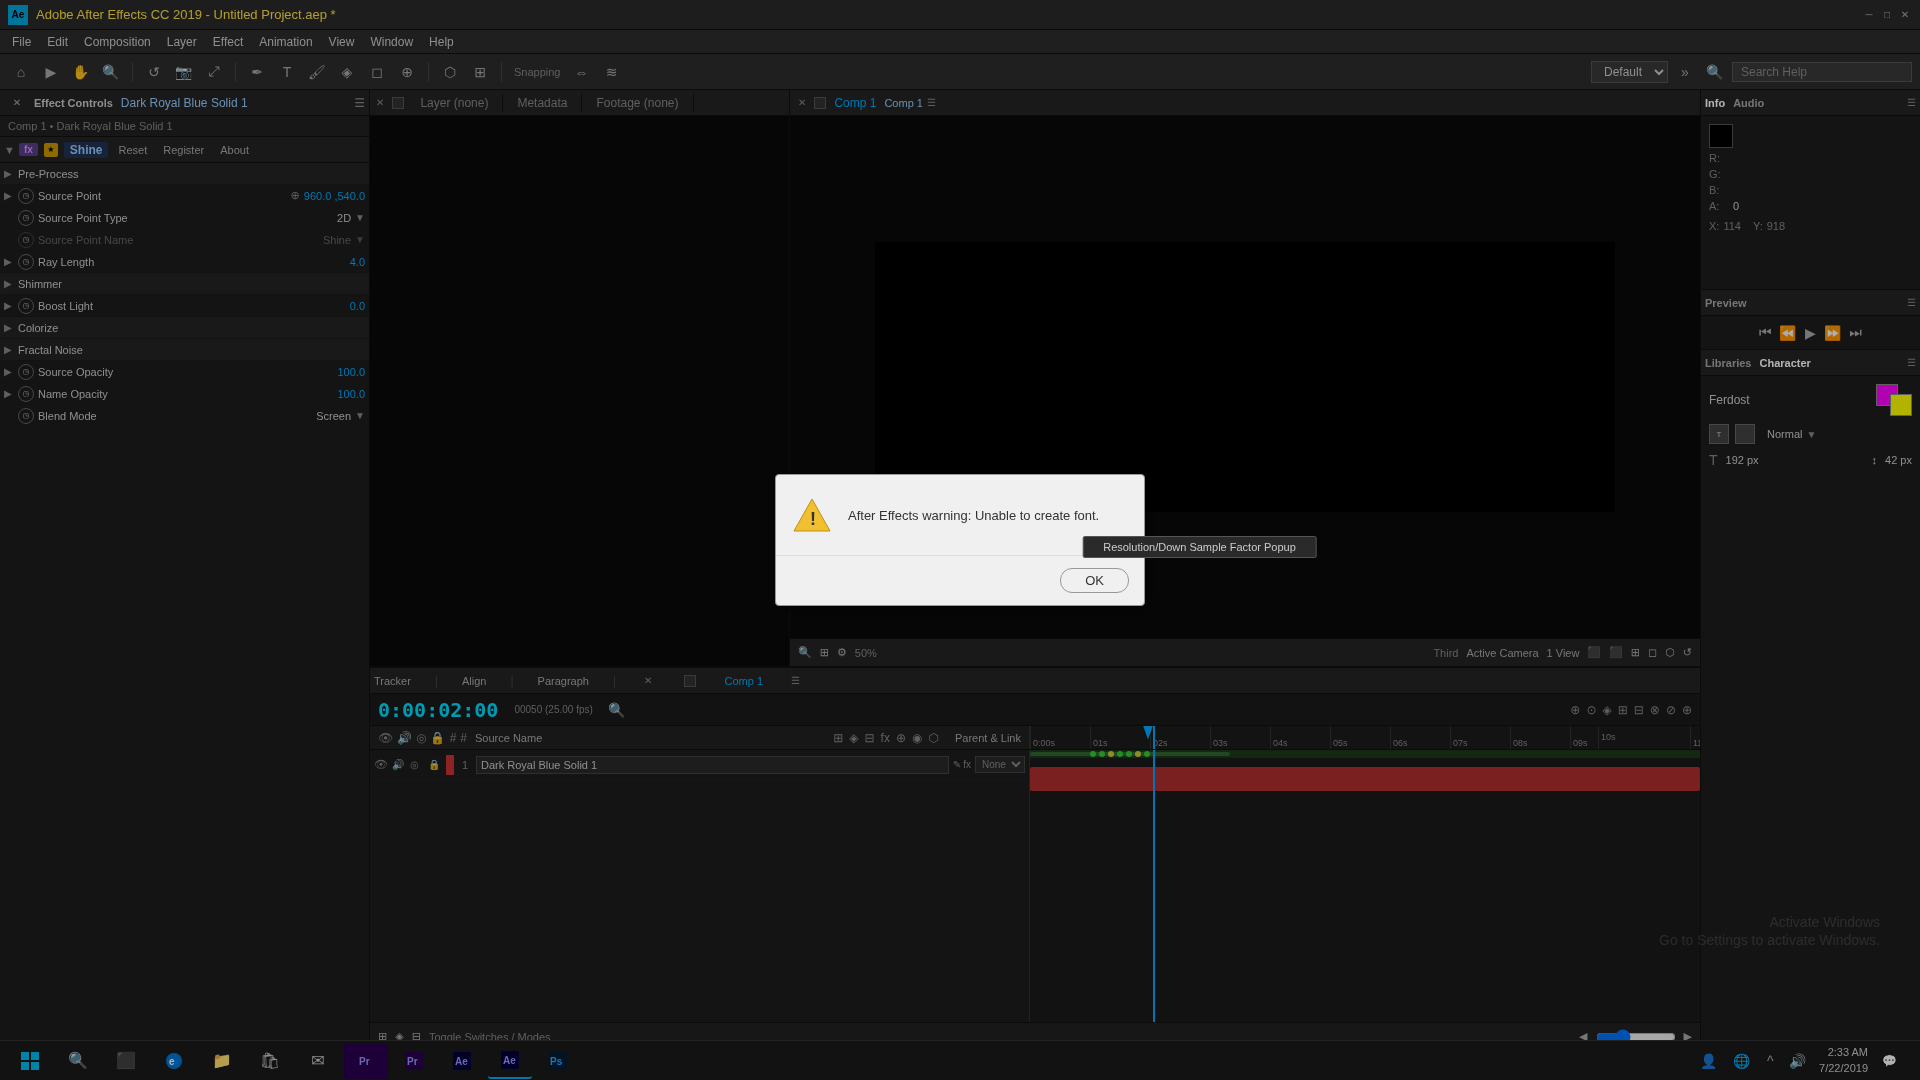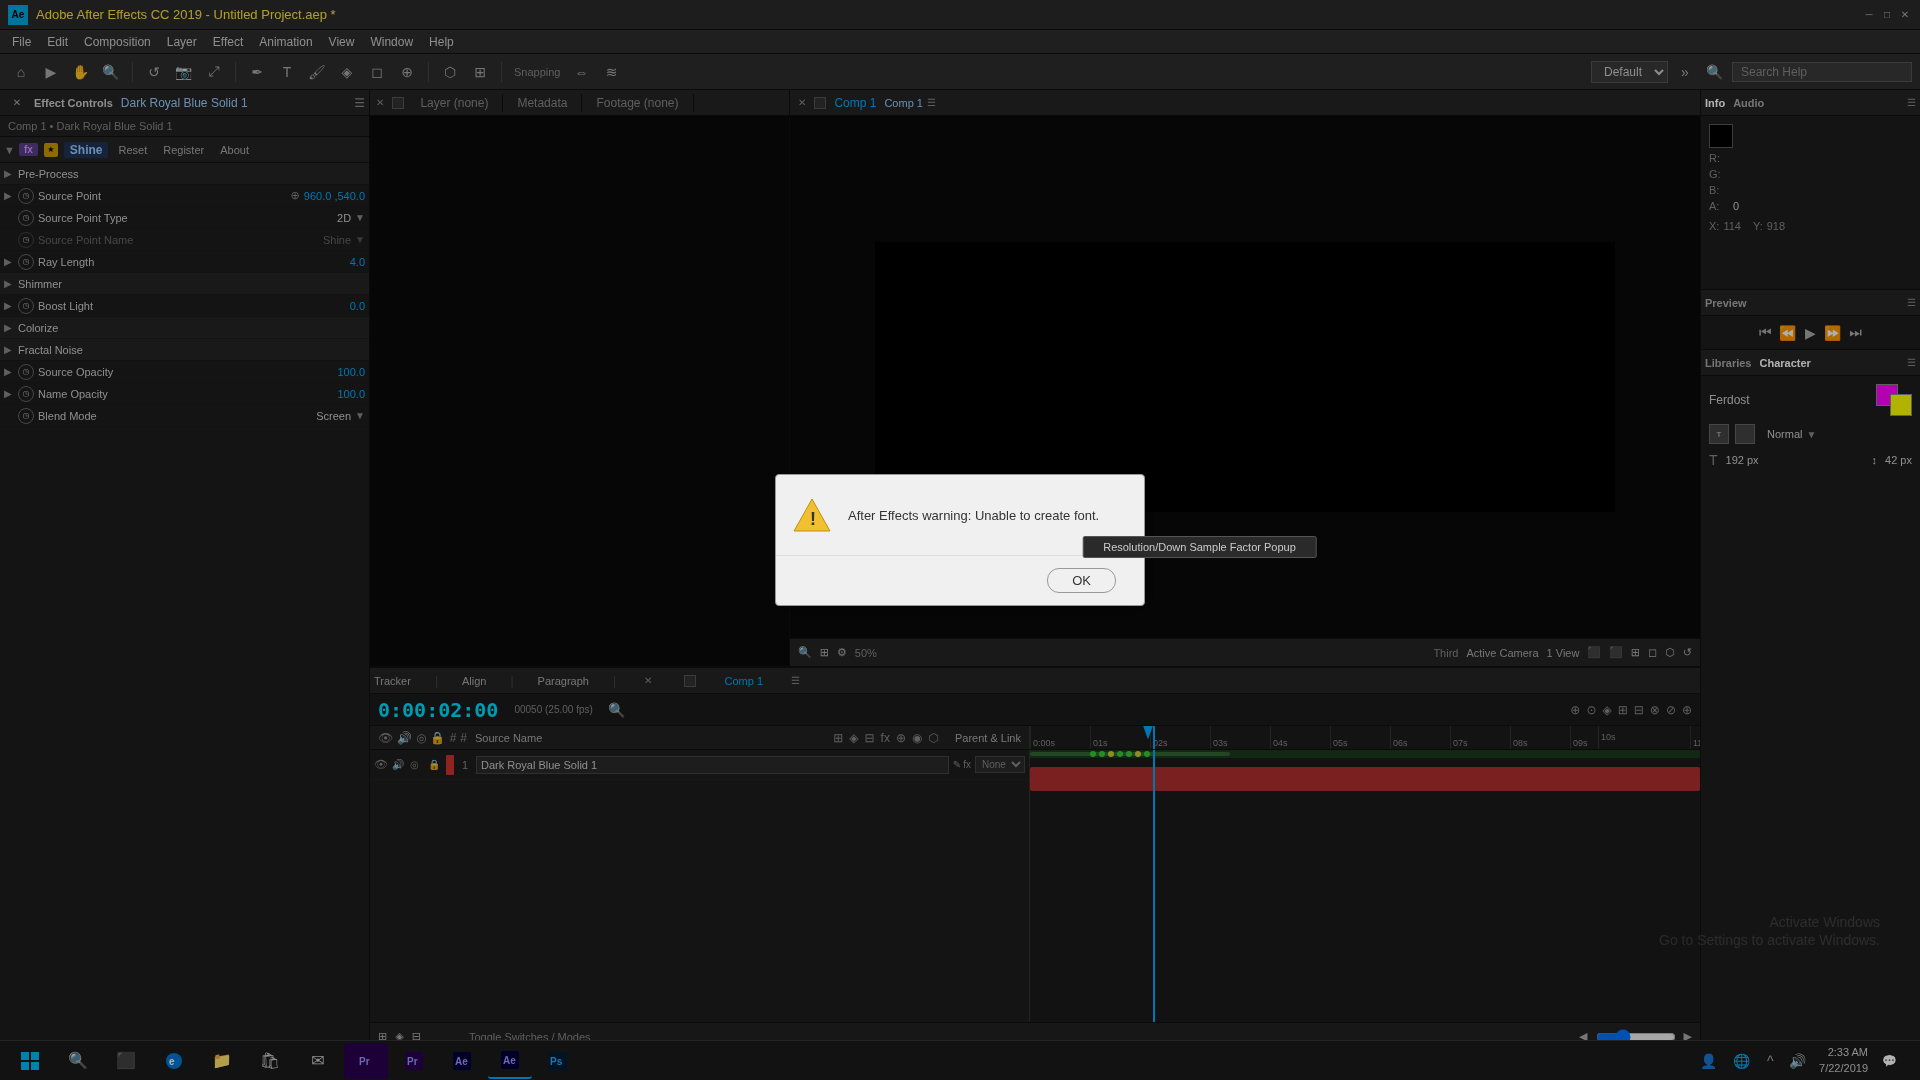--- a/index.html
+++ b/index.html
@@ -140,32 +140,32 @@
     .tl-layer-num { color: #888; font-size: 11px; width: 14px; text-align: center; }
     .tl-layer-name-box { flex: 1; background: #2a2a2a; border: 1px solid #444; padding: 2px 4px; color: #ccc; font-size: 11px; min-width: 0; }
     .tl-layer-icons { display: flex; gap: 2px; color: #888; font-size: 10px; }
     .tl-parent-dropdown { background: #2a2a2a; border: 1px solid #444; color: #888; font-size: 10px; padding: 1px 2px; min-width: 50px; }
 
     #tl-tracks { flex: 1; background: #1a1a1a; position: relative; overflow: hidden; }
     .tl-bar { position: absolute; height: 24px; top: 3px; background: #cc3333; border-radius: 2px; opacity: 0.85; }
 
     #timeline-bottom { height: 28px; display: flex; align-items: center; padding: 0 8px; background: #222; border-top: 1px solid #111; gap: 8px; }
     .tl-bottom-btn { color: #aaa; font-size: 11px; cursor: pointer; }
-    .tl-bottom-label { color: #888; font-size: 11px; margin-left: 40px; }
+    .tl-bottom-label { color: #888; font-size: 11px; }
     .tl-bottom-spacer { flex: 1; }
     .tl-bottom-slider { width: 80px; }
 
     
     #dialog-overlay { position: fixed; top: 0; left: 0; width: 100%; height: 100%; background: rgba(0,0,0,0.3); display: flex; align-items: center; justify-content: center; z-index: 1000; }
     #dialog-box { width: 370px; background: #f0f0f0; border: 1px solid #999; border-radius: 4px; box-shadow: 4px 4px 20px rgba(0,0,0,0.5); }
     #dialog-title { background: #e0e0e0; border-bottom: 1px solid #ccc; padding: 8px 16px; font-size: 13px; color: #333; font-weight: bold; border-radius: 4px 4px 0 0; }
     #dialog-body { padding: 20px 16px; display: flex; align-items: center; gap: 16px; }
     #dialog-icon { width: 40px; height: 40px; }
     #dialog-message { color: #333; font-size: 13px; }
-    #dialog-footer { padding: 12px 28px; display: flex; justify-content: flex-end; border-top: 1px solid #ddd; }
+    #dialog-footer { padding: 12px 15px; display: flex; justify-content: flex-end; border-top: 1px solid #ddd; }
     #dialog-ok { padding: 4px 24px; background: #f0f0f0; border: 1px solid #999; border-radius: 12px; cursor: pointer; font-size: 13px; color: #333; }
 
     
     #taskbar { position: fixed; bottom: 0; left: 0; width: 1920px; height: 40px; background: #1a1a1a; border-top: 1px solid #333; display: flex; align-items: center; padding: 0 8px; gap: 4px; z-index: 500; }
     .taskbar-btn { width: 44px; height: 36px; display: flex; align-items: center; justify-content: center; cursor: pointer; border-radius: 3px; }
     .taskbar-spacer { flex: 1; }
     #taskbar-right { display: flex; align-items: center; gap: 8px; padding-right: 8px; }
     .taskbar-tray-icon { color: #aaa; font-size: 14px; cursor: pointer; padding: 4px; }
     .taskbar-clock { color: #ccc; font-size: 11px; text-align: right; line-height: 1.4; }
     .taskbar-notification { width: 28px; height: 28px; display: flex; align-items: center; justify-content: center; cursor: pointer; color: #aaa; }

